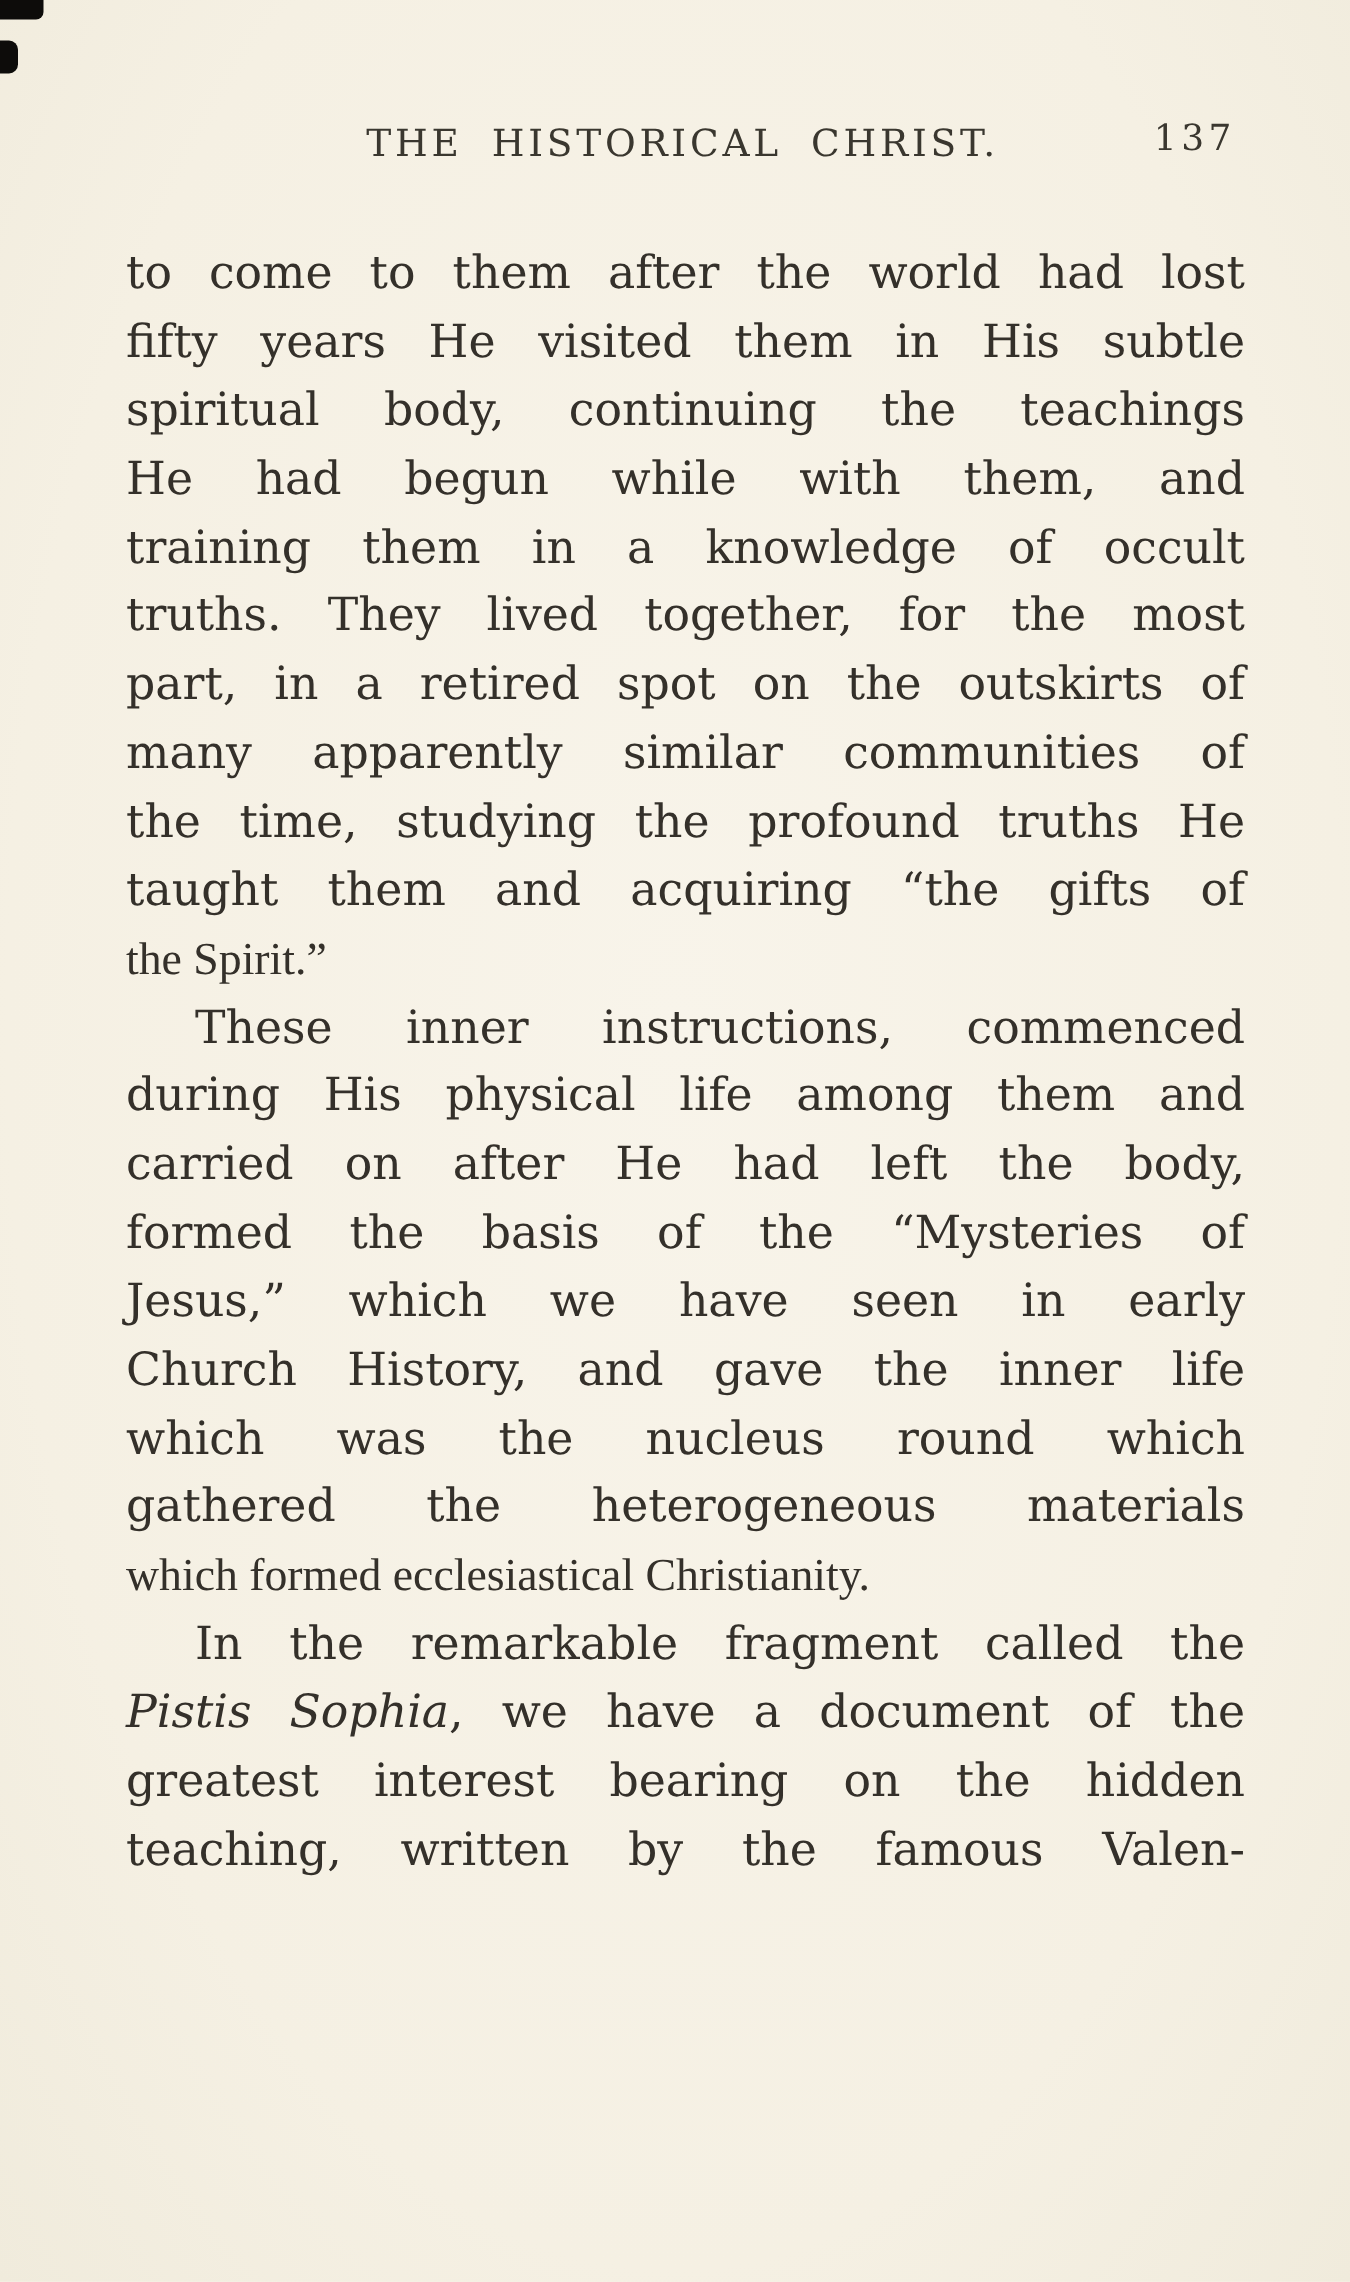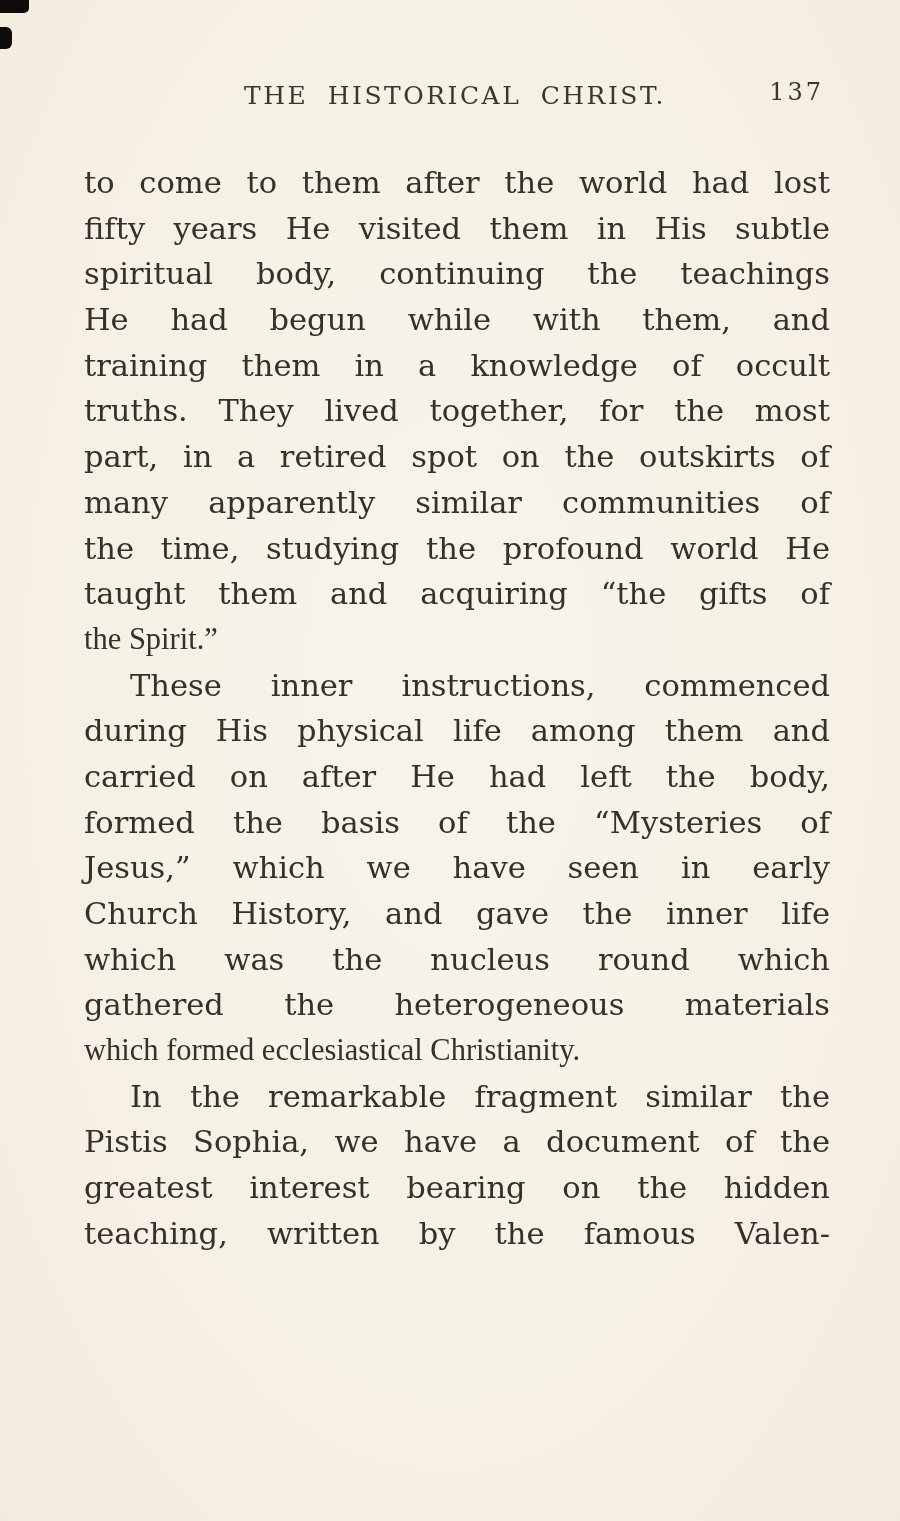--- a/index.html
+++ b/index.html
@@ -65,21 +65,21 @@
     height: 45.7px;
     line-height: 45.7px;
     font-size: 30.5px;
     text-align: justify;
     text-align-last: justify;
     white-space: normal;
     color: #34302a;
   }
   .line.last { text-align-last: left; font-family: Liberation Serif, serif; }
   .line.indent { text-indent: 46px; }
-  .italic { }
+  .italic { font-style: italic; }
 
   .footnote {
     position: absolute;
     top: 1344px;
     left: 82px;
     width: 746px;
     text-align: center;
     font-size: 23.5px;
     letter-spacing: 0.5px;
     color: #3a362f;
@@ -100,36 +100,36 @@
   <div class="text-block" id="paragraphs">
       <div class="paragraph">
         <div class="line"><span>to come to them after the world had lost</span></div>
         <div class="line"><span>fifty years He visited them in His subtle</span></div>
         <div class="line"><span>spiritual body, continuing the teachings</span></div>
         <div class="line"><span>He had begun while with them, and</span></div>
         <div class="line"><span>training them in a knowledge of occult</span></div>
         <div class="line"><span>truths. They lived together, for the most</span></div>
         <div class="line"><span>part, in a retired spot on the outskirts of</span></div>
         <div class="line"><span>many apparently similar communities of</span></div>
-        <div class="line"><span>the time, studying the profound world He</span></div>
+        <div class="line"><span>the time, studying the profound truths He</span></div>
         <div class="line"><span>taught them and acquiring “the gifts of</span></div>
         <div class="line last"><span>the Spirit.”</span></div>
       </div>
       <div class="paragraph">
         <div class="line indent"><span>These inner instructions, commenced</span></div>
         <div class="line"><span>during His physical life among them and</span></div>
         <div class="line"><span>carried on after He had left the body,</span></div>
         <div class="line"><span>formed the basis of the “Mysteries of</span></div>
         <div class="line"><span>Jesus,” which we have seen in early</span></div>
         <div class="line"><span>Church History, and gave the inner life</span></div>
         <div class="line"><span>which was the nucleus round which</span></div>
         <div class="line"><span>gathered the heterogeneous materials</span></div>
         <div class="line last"><span>which formed ecclesiastical Christianity.</span></div>
       </div>
       <div class="paragraph">
-        <div class="line indent"><span>In the remarkable fragment similar the</span></div>
+        <div class="line indent"><span>In the remarkable fragment called the</span></div>
         <div class="line"><span class="italic">Pistis Sophia</span><span>, we have a document of the</span></div>
         <div class="line"><span>greatest interest bearing on the hidden</span></div>
         <div class="line"><span>teaching, written by the famous Valen-</span></div>
       </div>
     </div>
 
 </div>
 
 </body></html>

